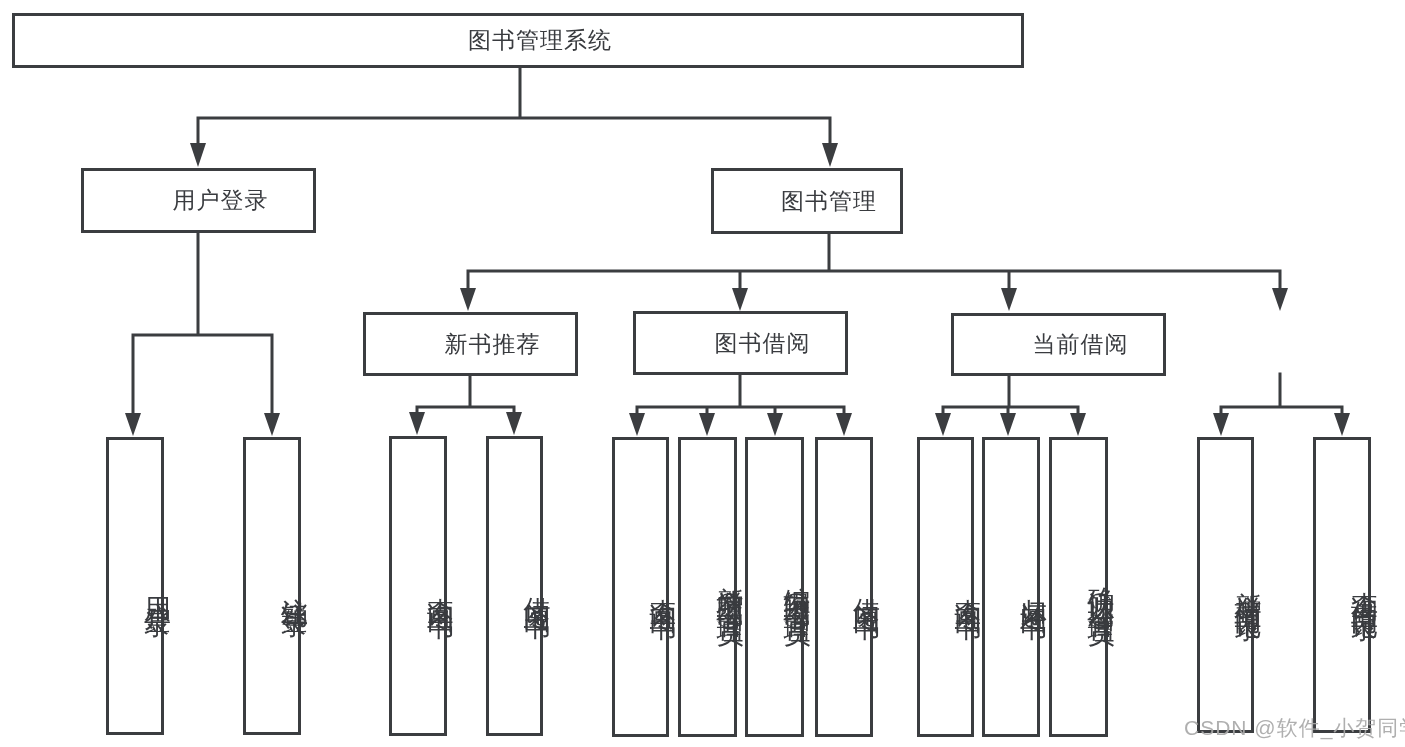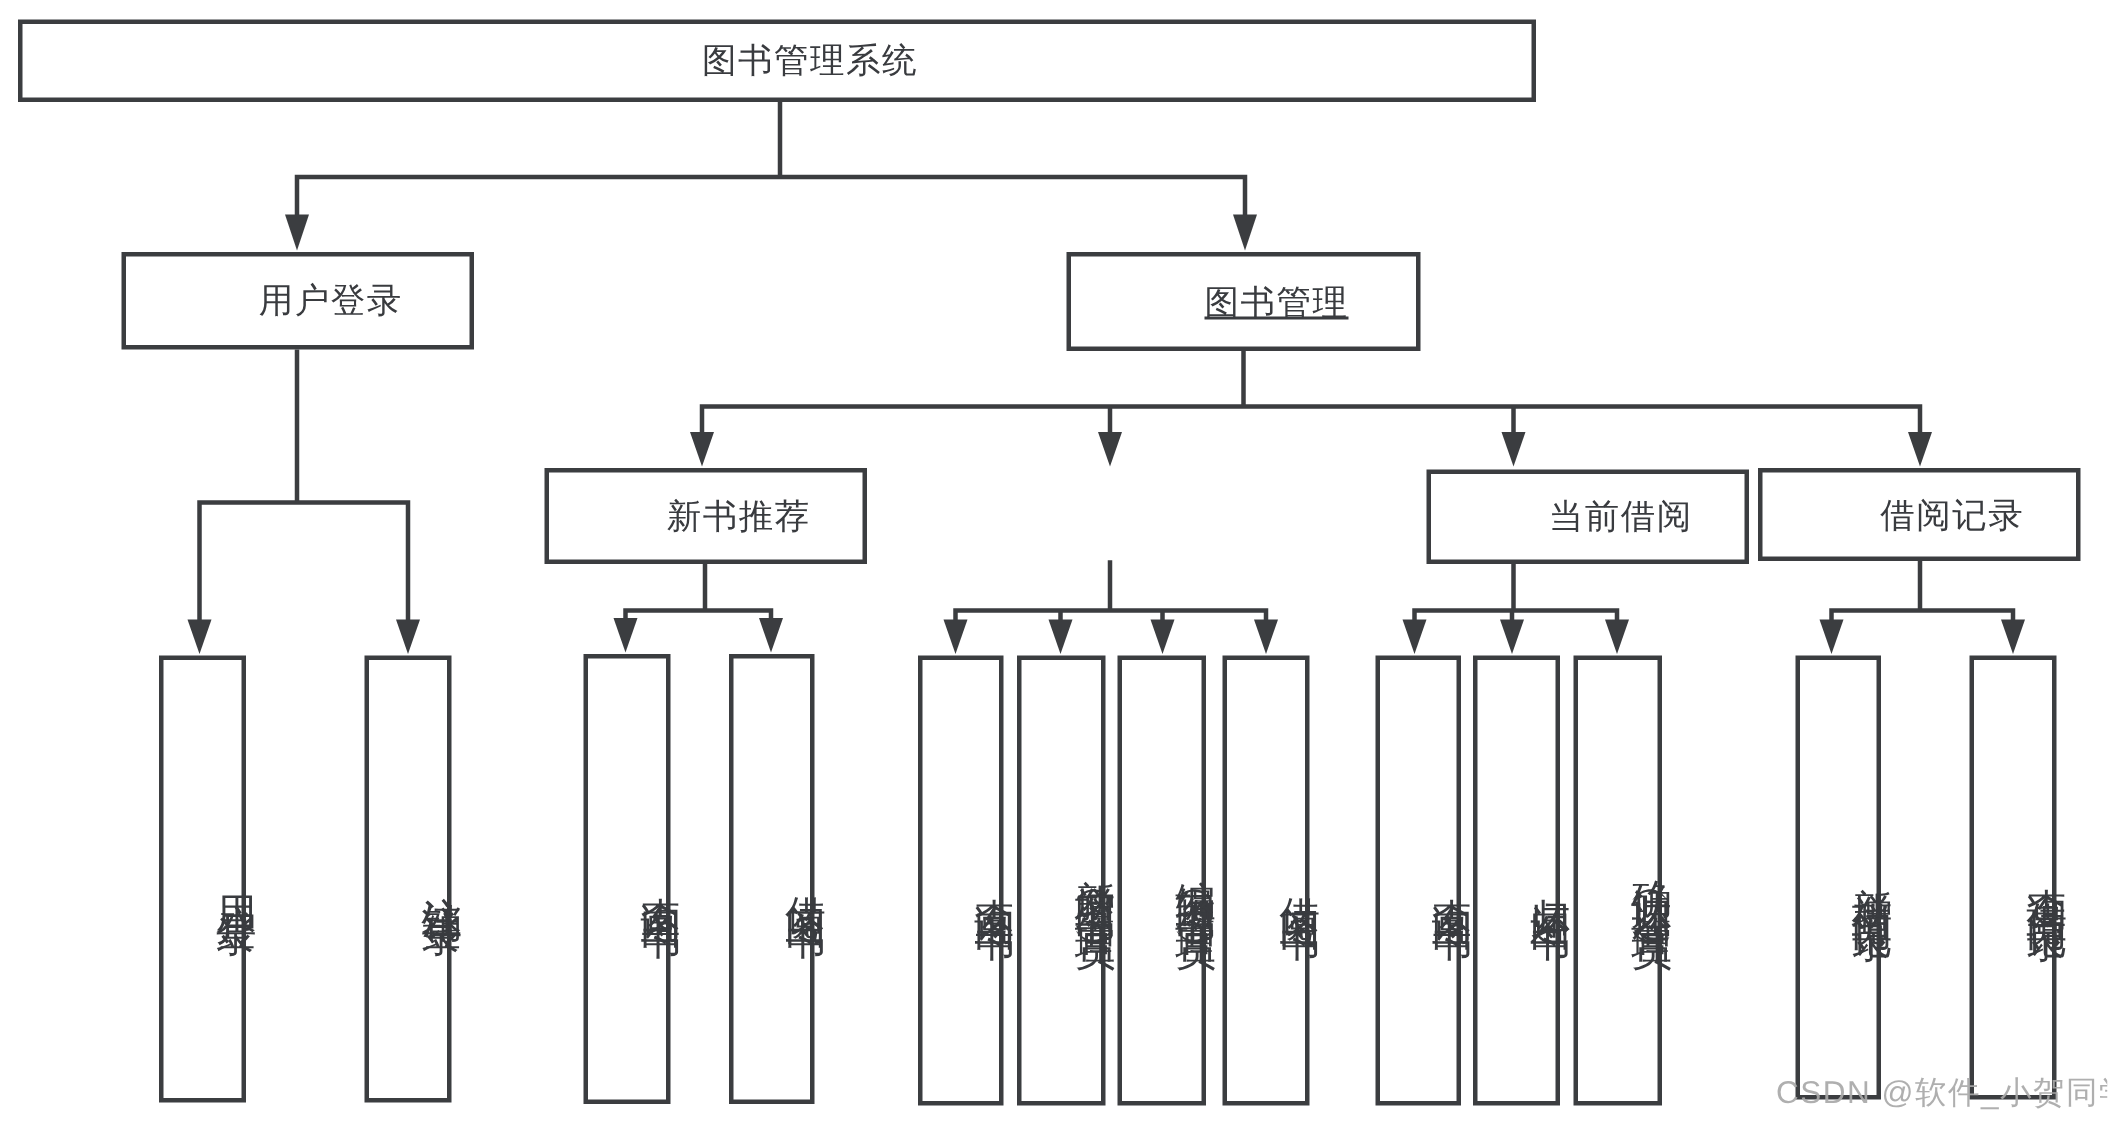--- a/index.html
+++ b/index.html
@@ -123,32 +123,32 @@
     </g>
   </svg>
 
   <div class="node hnode" style="left:12px; top:13px; width:1012px; height:55px;">
     <span>图书管理系统</span>
   </div>
 
   <div class="node hnode" style="left:81px; top:168px; width:235px; height:65px;">
     <span>用户登录</span>
   </div>
-  <div class="node hnode" style="left:711px; top:168px; width:236px; height:66px;text-decoration:underline;">
+  <div class="node hnode" style="left:711px; top:168px; width:192px; height:66px;">
     <span>图书管理</span>
   </div>
 
   <div class="node hnode" style="left:363px; top:312px; width:215px; height:64px;">
     <span>新书推荐</span>
   </div>
+  <div class="node hnode" style="left:633px; top:311px; width:215px; height:64px;">
+    <span>图书借阅</span>
+  </div>
   <div class="node hnode" style="left:903px; top:313px; width:215px; height:63px;margin-left:48px;">
     <span>当前借阅</span>
-  </div>
-  <div class="node hnode" style="left:1172px; top:312px; width:215px; height:62px;">
-    <span>借阅记录</span>
   </div>
 
   <div class="node vnode" style="left:106px; top:437px; width:58px; height:298px;">
     <span class="vtext">用户登录</span>
   </div>
   <div class="node vnode" style="left:243px; top:437px; width:58px; height:298px;">
     <span class="vtext">注销登录</span>
   </div>
 
   <div class="node vnode" style="left:389px; top:436px; width:58px; height:300px;">

